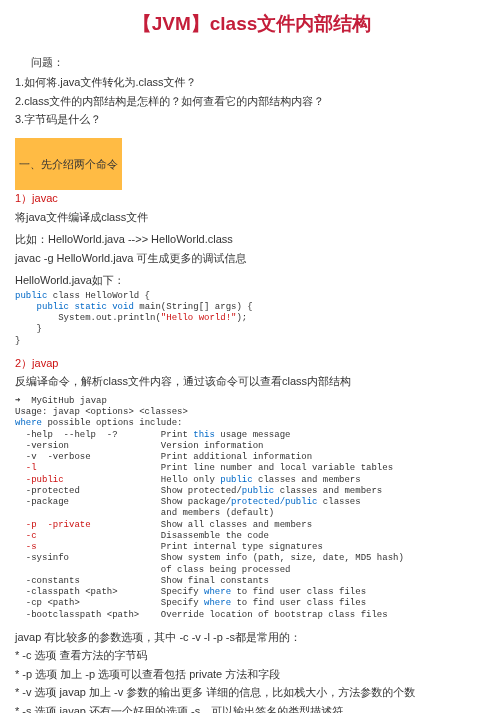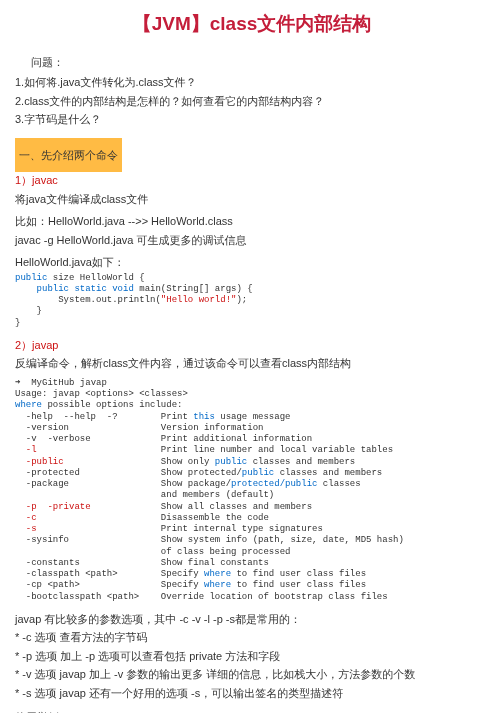--- a/index.html
+++ b/index.html
@@ -1,20 +1,20 @@
 <!DOCTYPE html>
 <html><head>
 <meta charset="utf-8">
 <style>
 * { margin: 0; padding: 0; box-sizing: border-box; }
 body { font-family: "Microsoft YaHei", "PingFang SC", sans-serif; font-size: 11px; color: #333; background: #fff; padding: 10px 15px; width: 504px; line-height: 1.5; }
 h1 { text-align: center; color: #c41e3a; font-size: 19px; font-weight: bold; margin-bottom: 15px; }
 .sec { margin: 8px 0 4px 0; color: #333; padding-left: 16px; }
 .para { color: #333; margin: 2px 0; }
-.hl { background: #ffbb44; padding: 9px 4px; display: inline-block; }
+.hl { background: #ffbb44; padding: 18px 4px; display: inline-block; }
 .mono { font-family: "Courier New", monospace; font-size: 9px; line-height: 1.25; white-space: pre; }
 .red { color: #cc1111; }
 .blue { color: #0068c7; margin-top: 25px; }
 </style>
 </head>
 <body>
 
 <h1>【JVM】class文件内部结构</h1>
 
 <p class="sec">问题：</p>
@@ -23,37 +23,37 @@
 <p class="para">3.字节码是什么？</p>
 
 <p style="margin-top:10px"><span class="hl">一、先介绍两个命令</span></p>
 
 <p class="red" style="">1）javac</p>
 <p class="para">将java文件编译成class文件</p>
 <p class="para" style="margin-top:6px">比如：HelloWorld.java --&gt;&gt; HelloWorld.class</p>
 <p class="para">javac -g HelloWorld.java  可生成更多的调试信息</p>
 <p class="para" style="margin-top:6px">HelloWorld.java如下：</p>
 
-<div class="mono"><span class="blue">public</span><span> size HelloWorld {</span>
+<div class="mono"><span class="blue">public</span><span> class HelloWorld {</span>
 <span class="blue">    public static void</span><span> main(String[] args) {</span>
 <span>        System.out.println(</span><span class="red">"Hello world!"</span><span>);</span>
 <span>    }</span>
 <span>}</span></div>
 
 <p class="red" style="margin-top:8px">2）javap</p>
 <p class="para">反编译命令，解析class文件内容，通过该命令可以查看class内部结构</p>
 
 <div class="mono" style="margin-top:6px"><span>➜  MyGitHub javap</span>
 <span>Usage: javap &lt;options&gt; &lt;classes&gt;</span>
 <span class="blue">where</span><span> possible options include:</span>
 <span>  -help  --help  -?        Print </span><span class="blue">this</span><span> usage message</span>
 <span>  -version                 Version information</span>
 <span>  -v  -verbose             Print additional information</span>
 <span class="red">  -l</span><span>                       Print line number and local variable tables</span>
-<span class="red">  -public</span><span>                  Show only </span><span class="blue">public</span><span> classes and members</span>
+<span class="red">  -public</span><span>                  Hello only </span><span class="blue">public</span><span> classes and members</span>
 <span>  -protected               Show protected/</span><span class="blue">public</span><span> classes and members</span>
 <span>  -package                 Show package/</span><span class="blue">protected/public</span><span> classes
                            and members (default)</span>
 <span class="red">  -p  -private</span><span>             Show all classes and members</span>
 <span class="red">  -c</span><span>                       Disassemble the code</span>
 <span class="red">  -s</span><span>                       Print internal type signatures</span>
 <span>  -sysinfo                 Show system info (path, size, date, MD5 hash)
                            of class being processed</span>
 <span>  -constants               Show final constants</span>
 <span>  -classpath &lt;path&gt;        Specify </span><span class="blue">where</span><span> to find user class files</span>

